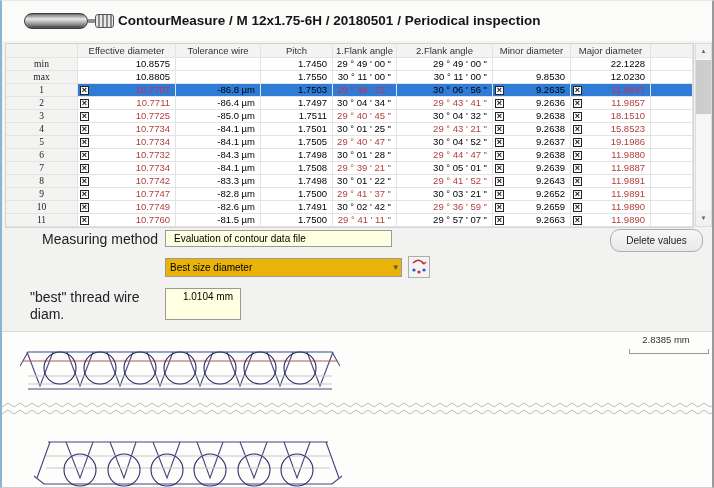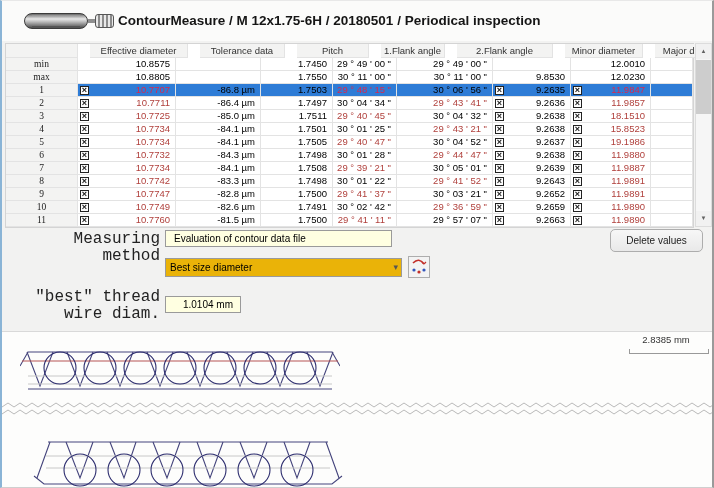--- a/index.html
+++ b/index.html
@@ -17,49 +17,49 @@
   #gauge .handle{position:absolute;left:0;top:1px;width:64px;height:16px;border-radius:8px;
     background:linear-gradient(#6a6a6a,#e8e8e8 35%,#bdbdbd 55%,#4c4c4c);border:1px solid #3b3b3b;}
   #gauge .band{position:absolute;left:8px;top:3px;width:48px;height:12px;border-top:1px solid #999;border-bottom:1px solid #555;}
   #gauge .neck{position:absolute;left:64px;top:7px;width:7px;height:4px;background:#8f8f8f;}
   #gauge .head{position:absolute;left:71px;top:2px;width:19px;height:14px;border:1px solid #555;border-radius:3px;
     background:repeating-linear-gradient(90deg,#e9e9e9 0 2px,#8c8c8c 2px 4px);}
   #title{position:absolute;left:116px;top:0;height:40px;line-height:40px;font-size:13.5px;font-weight:bold;color:#151515;}
   
   #table{position:absolute;left:3px;top:42px;width:689px;background:#fff;border:1px solid #d4d4d4;font-size:9.5px;color:#000;}
   .trow{display:grid;grid-template-columns:72px 98px 85px 72px 64px 96px 78px 80px 1fr;height:13px;line-height:12px;}
-  .trow.head{height:14px;line-height:13px;gap:12px;}
+  .trow.head{height:14px;line-height:13px;}
   .cell{border-right:1px solid var(--border);border-bottom:1px solid var(--border);
     display:flex;align-items:center;justify-content:flex-end;padding:0 5px 0 2px;white-space:nowrap;overflow:hidden;}
   .trow.head .cell{background:var(--headbg);justify-content:center;color:#333;padding:0 2px;}
   .cell.rowhead{background:var(--headbg);justify-content:center;color:#222;padding:0 2px;font-family:Liberation Serif, serif;}
   .trow.selected .cell:not(.rowhead){background:var(--sel);}
   .val.red{color:var(--red);}
   .trow.selected .val.red{color:var(--selred);}
   .cbx{width:9px;height:9px;border:1px solid #222;background:#fdfdfd;color:#111;font-size:9px;line-height:7px;
     text-align:center;margin-right:auto;flex:none;font-weight:bold;}
   
   #vscroll{position:absolute;left:693px;top:42px;width:17px;height:184px;background:#f6f6f6;border:1px solid #dcdcdc;}
   .sbtn{position:absolute;left:0;width:15px;height:15px;background:#f1f1f1;color:#616161;font-size:6px;text-align:center;line-height:15px;}
   #sb-up{top:0;}#sb-dn{bottom:0;}
   #sb-thumb{position:absolute;left:0;top:16px;width:15px;height:54px;background:#cdcdcd;}
   
-  .lbl{position:absolute;font-size:16px;color:#222;text-align:right;line-height:17px;font-family:Liberation Mono, monospace;}
+  .lbl{position:absolute;font-size:14px;color:#222;text-align:left;line-height:17px;}
   .field{position:absolute;border:1px solid #9a9a9a;background:var(--yellow);font-size:10px;line-height:15px;padding:0 8px;color:#000;white-space:nowrap;overflow:hidden;}
   #mm-label{left:40px;top:230px;width:118px;}
   #mm-input{left:163px;top:229px;width:227px;height:17px;}
   #delete-btn{position:absolute;left:608px;top:228px;width:93px;height:23px;font-size:10px;color:#222;
-    background:linear-gradient(#f7f7f7,#e9e9e9);border:1px solid #adadad;border-radius:5px;text-align:center;line-height:21px;}
+    background:linear-gradient(#f7f7f7,#e9e9e9);border:1px solid #adadad;border-radius:10px;text-align:center;line-height:21px;}
   #probe-label{left:42px;top:258px;width:116px;}
   #probe-select{position:absolute;left:163px;top:257px;width:237px;height:19px;background:#eab308;border:1px solid #9a9a9a;
     font-size:10px;line-height:17px;padding:0 16px 0 4px;color:#000;}
   #probe-chevron{position:absolute;right:3px;top:0;line-height:17px;color:#555;font-size:9px;}
   #probe-btn{position:absolute;left:406px;top:255px;width:22px;height:22px;background:#f3f3f3;border:1px solid #adadad;padding:1px;}
   #best-label{left:28px;top:288px;width:130px;}
-  #best-field{left:163px;top:295px;width:76px;height:17px;text-align:right;padding-right:7px;}
+  #best-field{left:163px;top:287px;width:76px;height:32px;text-align:right;padding-right:7px;}
   
   #canvas{position:absolute;left:0;top:330px;width:714px;height:158px;background:#fdfdfc;border-top:1px solid #d9d9d9;}
   #scale-label{position:absolute;left:620px;top:2px;width:88px;text-align:center;font-size:9.5px;color:#333;}
   #scale-bracket{position:absolute;left:627px;top:17px;width:80px;height:5px;border-left:1px solid #999;border-right:1px solid #999;border-bottom:1px solid #999;}
   svg .contour{stroke:var(--navy);stroke-width:1.1;fill:none;}
   svg .circ{stroke:var(--circ);stroke-width:1.1;fill:none;}
   svg .redline{stroke:var(--refred);stroke-width:1;fill:none;}
   svg .grayline{stroke:var(--refgray);stroke-width:1;fill:none;}
   svg .wave{stroke:#b9b9b9;stroke-width:1;fill:none;}
   #upper-profile{position:absolute;left:18px;top:14px;}
@@ -78,21 +78,21 @@
       <div class="neck"></div>
       <div class="head"></div>
     </div>
     <div id="title">ContourMeasure / M 12x1.75-6H / 20180501 / Periodical inspection</div>
   </div>
 
   <div id="table">
       <div class="trow head">
         <div class="cell"></div>
         <div class="cell">Effective diameter</div>
-        <div class="cell">Tolerance data</div>
+        <div class="cell">Tolerance wire</div>
         <div class="cell">Pitch</div>
         <div class="cell">1.Flank angle</div>
         <div class="cell">2.Flank angle</div>
         <div class="cell">Minor diameter</div>
         <div class="cell">Major diameter</div>
         <div class="cell"></div>
       </div>
       <div class="trow">
         <div class="cell rowhead">
           <div class="val">min</div>
@@ -109,21 +109,21 @@
         <div class="cell">
           <div class="val">29 ° 49 ' 00 "</div>
         </div>
         <div class="cell">
           <div class="val">29 ° 49 ' 00 "</div>
         </div>
         <div class="cell">
           <div class="val"></div>
         </div>
         <div class="cell">
-          <div class="val">12.0010</div>
+          <div class="val">22.1228</div>
         </div>
         <div class="cell">
           <div class="val"></div>
         </div>
       </div>
       <div class="trow">
         <div class="cell rowhead">
           <div class="val">max</div>
         </div>
         <div class="cell">

